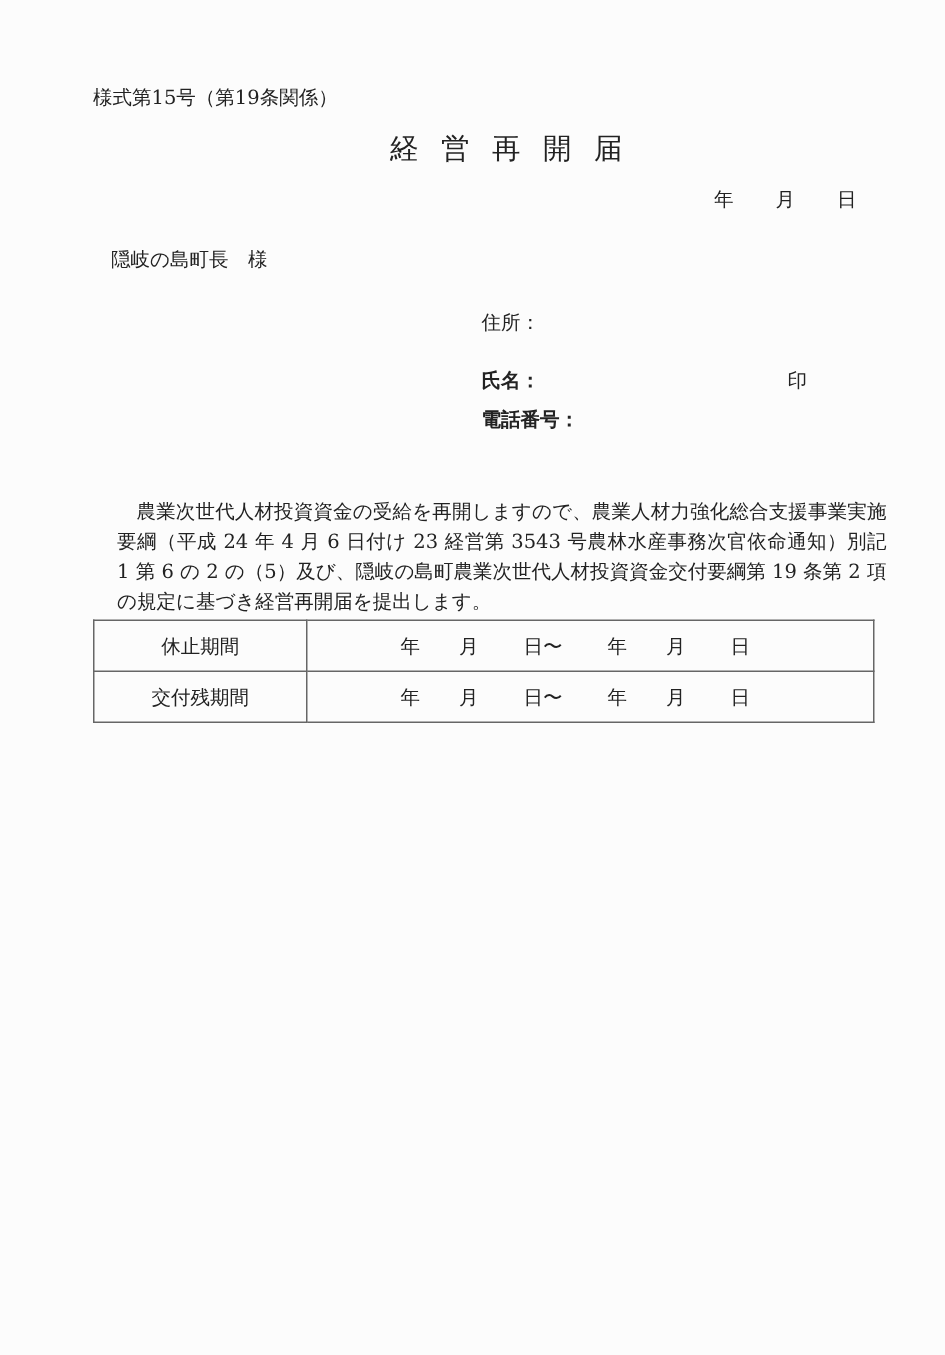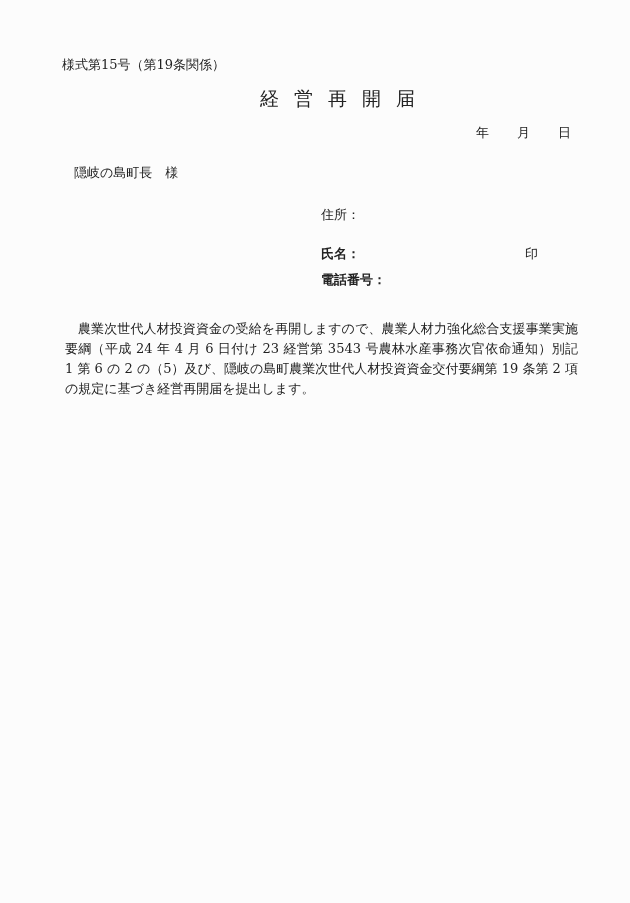--- a/index.html
+++ b/index.html
@@ -79,18 +79,34 @@
   <span>年</span><span style="width:28px"></span><span>月</span><span style="width:28px"></span><span>日</span>
 </div>
 
 <div id="addressee" class="abs">隠岐の島町長　様</div>
 
 <div id="applicant-address" class="abs">住所：</div>
 <div id="applicant-name" class="abs">氏名：</div>
 <div id="seal-mark" class="abs">印</div>
 <div id="applicant-phone" class="abs">電話番号：</div>
 
-<p id="body-paragraph" style="margin:3px;">農業次世代人材投資資金の受給を再開しますので、農業人材力強化総合支援事業実施要綱（平成 24 年 4 月 6 日付け 23 経営第 3543 号農林水産事務次官依命通知）別記 1 第 6 の 2 の（5）及び、隠岐の島町農業次世代人材投資資金交付要綱第 19 条第 2 項の規定に基づき経営再開届を提出します。</p>
+<p id="body-paragraph" style="margin:16px;">農業次世代人材投資資金の受給を再開しますので、農業人材力強化総合支援事業実施要綱（平成 24 年 4 月 6 日付け 23 経営第 3543 号農林水産事務次官依命通知）別記 1 第 6 の 2 の（5）及び、隠岐の島町農業次世代人材投資資金交付要綱第 19 条第 2 項の規定に基づき経営再開届を提出します。</p>
 
 <table id="info-table">
   <tbody>
+      <tr>
+    <td class="label-cell">休止期間</td>
+    <td>
+      <div class="date-range" style="margin-left:-20px;">
+        <span>年</span><span class="gap-y"></span><span>月</span><span class="gap-m"></span><span>日〜</span><span class="gap-d"></span><span>年</span><span class="gap-y"></span><span>月</span><span class="gap-m"></span><span>日</span>
+      </div>
+    </td>
+  </tr>
+  <tr>
+    <td class="label-cell">交付残期間</td>
+    <td>
+      <div class="date-range" style="margin-left:-20px;">
+        <span>年</span><span class="gap-y"></span><span>月</span><span class="gap-m"></span><span>日〜</span><span class="gap-d"></span><span>年</span><span class="gap-y"></span><span>月</span><span class="gap-m"></span><span>日</span>
+      </div>
+    </td>
+  </tr>
 </tbody>
   </table>
 
 </body></html>

